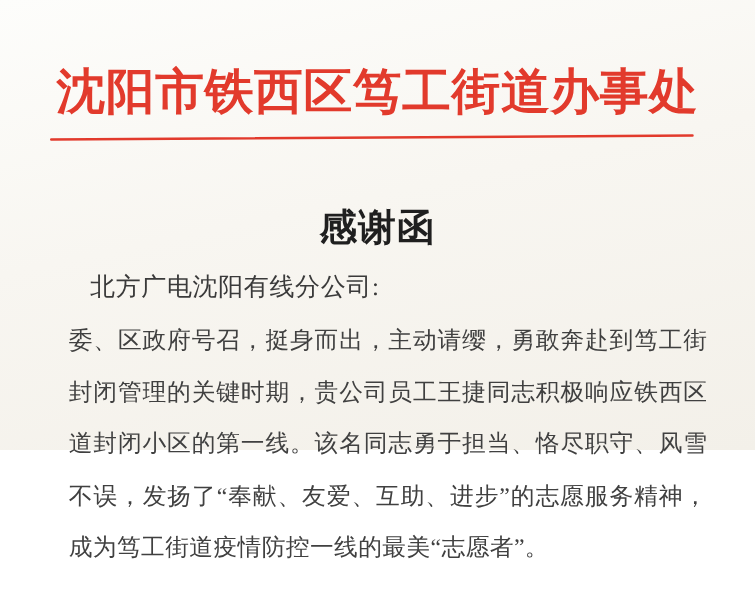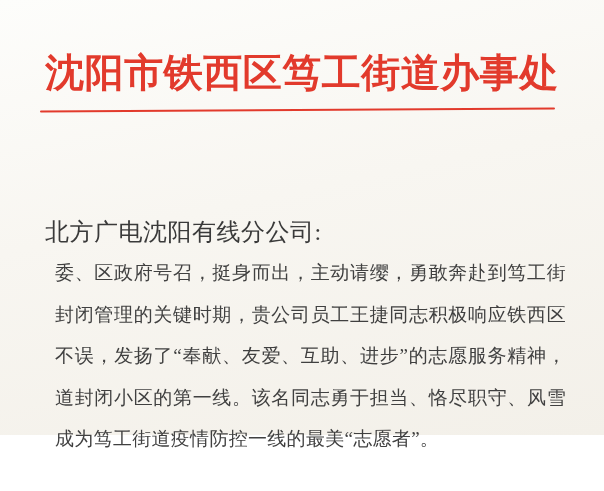--- a/index.html
+++ b/index.html
@@ -5,21 +5,21 @@
   :root { --accent: #e23a2c; }
   * { margin: 0; padding: 0; box-sizing: border-box; }
   html, body { width: 604px; height: 491px; }
   body {
     font-family: "Liberation Serif", serif;
     overflow: hidden;
   }
   .page {
     position: relative;
     width: 604px;
-    height: 435px;
+    height: 360px;
     background: linear-gradient(168deg, #fdfdfb 0%, #f8f6f1 45%, #f3f0e9 100%);
   }
   .org-header {
     position: absolute;
     top: 46px;
     left: 0;
     width: 100%;
     text-align: center;
     font-family: "Liberation Sans", sans-serif;
     font-weight: bold;
@@ -45,22 +45,22 @@
     width: 100%;
     text-align: center;
     font-weight: bold;
     font-size: 30px;
     letter-spacing: 1px;
     color: #1f1f1f;
   }
   .salutation {
     position: absolute;
     top: 216px;
-    left: 45px;
-    font-size: 24px;
+    left: 72px;
+    font-size: 20px;
     letter-spacing: 0.5px;
     color: #3a3a3a;
   }
   .body-block {
     position: absolute;
     top: 252px;
     left: 55px;
     width: 511px;
     color: #404040;
     font-size: 19px;
@@ -78,24 +78,25 @@
 </style>
 </head>
 <body>
 
 <div class="page">
 
   <div class="org-header">沈阳市铁西区笃工街道办事处</div>
 
   <div class="header-rule"></div>
 
+  <div class="letter-title">感谢函</div>
 
   <div class="salutation">北方广电沈阳有线分公司:</div>
 
   <div class="body-block">
     <div class="body-line">委、区政府号召，挺身而出，主动请缨，勇敢奔赴到笃工街</div>
     <div class="body-line">封闭管理的关键时期，贵公司员工王捷同志积极响应铁西区</div>
+    <div class="body-line">道封闭小区的第一线。该名同志勇于担当、恪尽职守、风雪</div>
     <div class="body-line">不误，发扬了“奉献、友爱、互助、进步”的志愿服务精神，</div>
-    <div class="body-line">道封闭小区的第一线。该名同志勇于担当、恪尽职守、风雪</div>
     <div class="body-line last">成为笃工街道疫情防控一线的最美“志愿者”。</div>
   </div>
 
 </div>
 
 </body></html>

